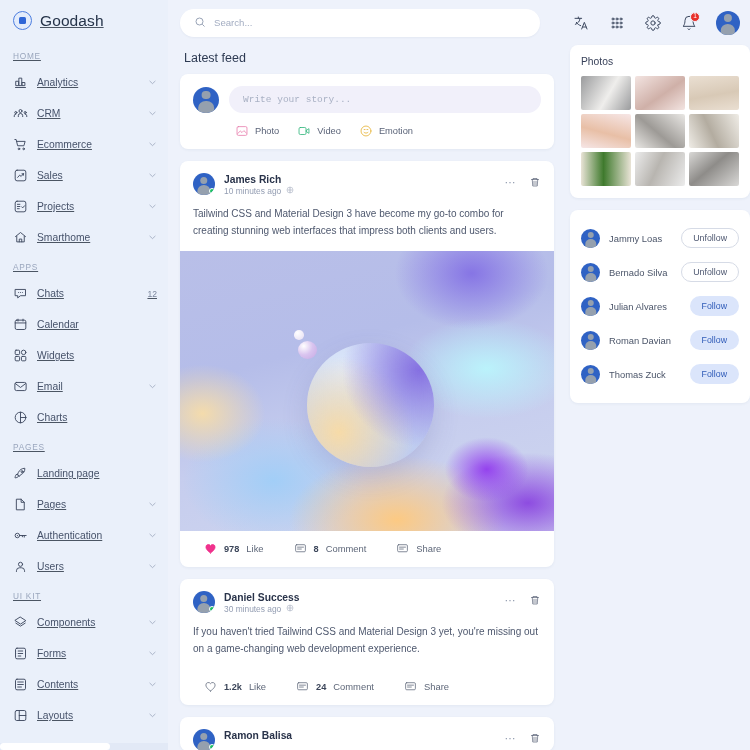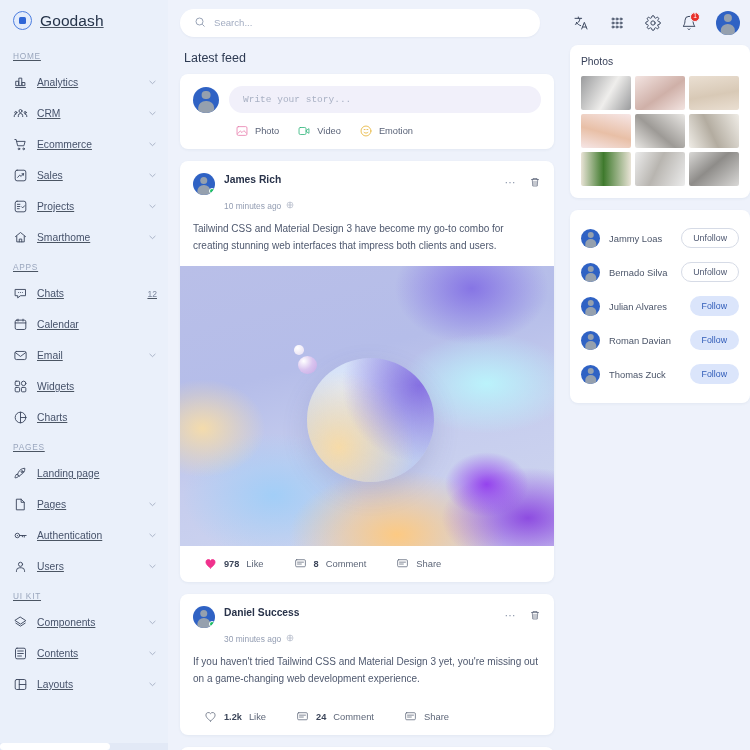--- a/index.html
+++ b/index.html
@@ -126,21 +126,21 @@
             align-items: center; justify-content: center; flex: 0 0 14px; }
   .ca-ico svg { width: 14px; height: 14px; fill: none; stroke-width: 1.4;
                 stroke-linecap: round; stroke-linejoin: round; display: block; }
 
   
   .post { margin-bottom: 12px; overflow: hidden; }
   .post-head { display: flex; align-items: flex-start; padding: 12px 13px 0 13px; gap: 9px; }
   .ph-meta { flex: 1 1 auto; }
   .ph-name { font-size: 10.3px; color: #29334a; font-weight: bold; line-height: 13px; }
   .ph-time { font-size: 8.4px; color: #939db2; display: flex; align-items: center;
-             gap: 5px; margin-top: 15px; }
+             gap: 5px; margin-top: 0; }
   .ph-time svg { width: 8px; height: 8px; stroke: #a3abbd; fill: none; stroke-width: 1.5; }
   .ph-tools { display: flex; align-items: center; gap: 12px; padding-top: 3px; }
   .dots { letter-spacing: 1.4px; color: #8f99ad; font-size: 11px; cursor: pointer; line-height: 8px;}
   .ph-tools svg { width: 12px; height: 12px; stroke: #5b6478; fill: none; stroke-width: 1.4;
                   stroke-linecap: round; stroke-linejoin: round; cursor: pointer; display:block;}
   .post-body { padding: 10px 13px 12px 13px; font-size: 10px; line-height: 16.5px; color: #4e586e; }
   .post-media { height: 280px; position: relative; overflow: hidden;
     background:
       radial-gradient(60px 46px at 82% 78%, rgba(146,60,238,.95), rgba(146,60,238,0) 70%),
       radial-gradient(120px 70px at 93% 90%, rgba(120,30,220,.75), rgba(120,30,220,0) 72%),
@@ -314,45 +314,45 @@
             <svg viewBox="0 0 24 24">
               <rect x="3.5" y="5" width="17" height="15" rx="2.5"></rect>
               <path d="M3.5 9.5h17M8 3.5v3M16 3.5v3"></path>
             </svg>
           </span>
           <span class="sb-label">Calendar</span>
         </div>
         <div class="sb-item">
           <span class="sb-ico">
             <svg viewBox="0 0 24 24">
-              <rect x="3" y="5.5" width="18" height="13" rx="2.5"></rect>
-              <path d="M4 7.5l8 6 8-6"></path>
-            </svg>
-          </span>
-          <span class="sb-label">Email</span>
-          <span class="sb-chev">
-            <svg viewBox="0 0 24 24">
-              <path d="M5 8.5 12 15l7-6.5"></path>
-            </svg>
-          </span>
-        </div>
-        <div class="sb-item">
-          <span class="sb-ico">
-            <svg viewBox="0 0 24 24">
               <rect x="3.5" y="3.5" width="7" height="7" rx="1.4"></rect>
               <rect x="3.5" y="13.5" width="7" height="7" rx="1.4"></rect>
               <rect x="13.5" y="13.5" width="7" height="7" rx="1.4"></rect>
               <circle cx="17" cy="7" r="3.6"></circle>
             </svg>
           </span>
           <span class="sb-label">Widgets</span>
         </div>
         <div class="sb-item">
           <span class="sb-ico">
             <svg viewBox="0 0 24 24">
+              <rect x="3" y="5.5" width="18" height="13" rx="2.5"></rect>
+              <path d="M4 7.5l8 6 8-6"></path>
+            </svg>
+          </span>
+          <span class="sb-label">Email</span>
+          <span class="sb-chev">
+            <svg viewBox="0 0 24 24">
+              <path d="M5 8.5 12 15l7-6.5"></path>
+            </svg>
+          </span>
+        </div>
+        <div class="sb-item">
+          <span class="sb-ico">
+            <svg viewBox="0 0 24 24">
               <circle cx="12" cy="12" r="8.5"></circle>
               <path d="M12 3.5v17"></path>
               <path d="M12 12h8.5"></path>
             </svg>
           </span>
           <span class="sb-label">Charts</span>
         </div>
         <div class="sb-group">PAGES</div>
         <div class="sb-item">
           <span class="sb-ico">
@@ -410,20 +410,37 @@
         </div>
         <div class="sb-group">UI KIT</div>
         <div class="sb-item">
           <span class="sb-ico">
             <svg viewBox="0 0 24 24">
               <path d="M12 3.5 20.5 9 12 14.5 3.5 9z"></path>
               <path d="M4.5 13l7.5 4.8 7.5-4.8"></path>
             </svg>
           </span>
           <span class="sb-label">Components</span>
+          <span class="sb-chev">
+            <svg viewBox="0 0 24 24">
+              <path d="M5 8.5 12 15l7-6.5"></path>
+            </svg>
+          </span>
+        </div>
+        <div class="sb-item">
+          <span class="sb-ico">
+            <svg viewBox="0 0 24 24">
+              <rect x="4" y="3.5" width="16" height="17" rx="2.4"></rect>
+              <path d="M8.5 8h7M8.5 12h7M8.5 16h4"></path>
+              <circle cx="6.4" cy="8" r=".55" fill="#3f4a60" stroke="none"></circle>
+              <circle cx="6.4" cy="12" r=".55" fill="#3f4a60" stroke="none"></circle>
+              <circle cx="6.4" cy="16" r=".55" fill="#3f4a60" stroke="none"></circle>
+            </svg>
+          </span>
+          <span class="sb-label">Forms</span>
           <span class="sb-chev">
             <svg viewBox="0 0 24 24">
               <path d="M5 8.5 12 15l7-6.5"></path>
             </svg>
           </span>
         </div>
         <div class="sb-item">
           <span class="sb-ico">
             <svg viewBox="0 0 24 24">
               <rect x="4" y="3.5" width="16" height="17" rx="2.4"></rect>

